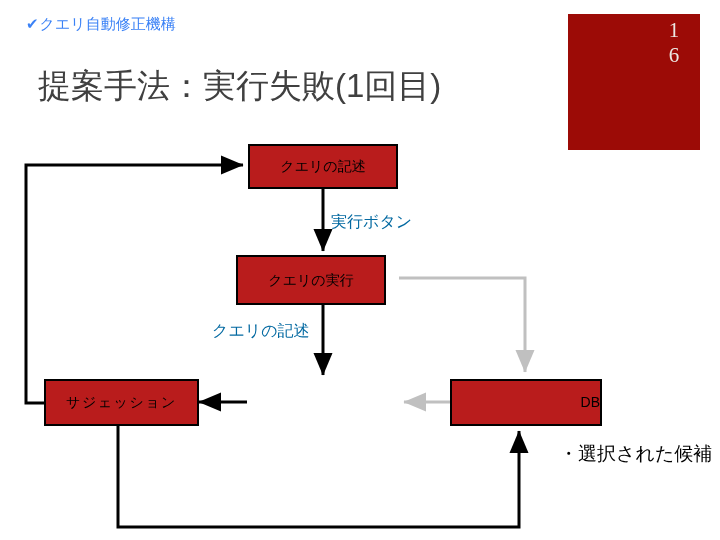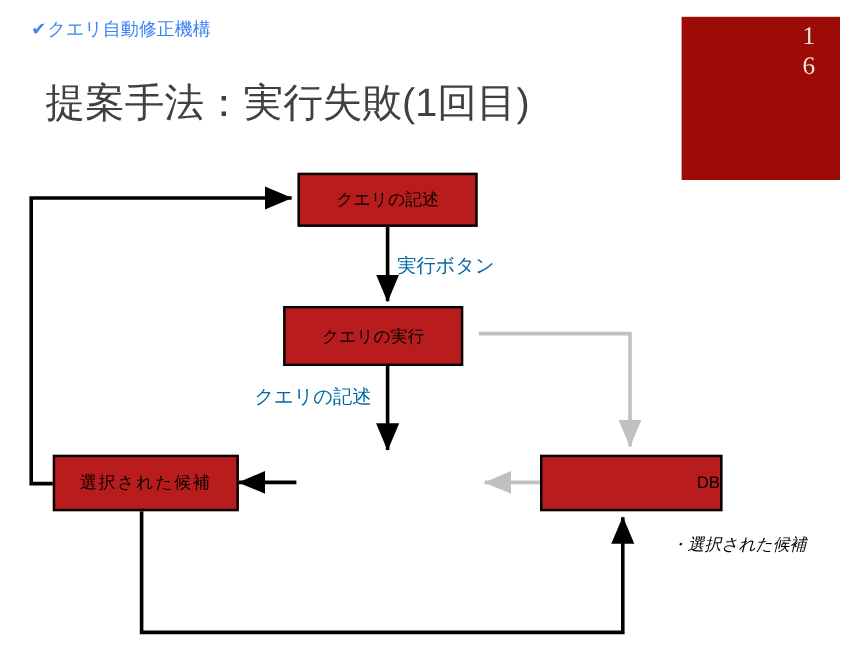--- a/index.html
+++ b/index.html
@@ -81,26 +81,25 @@
   
   .edge-label {
     position: absolute;
     font-size: 16px;
     color: #0369a1;
     white-space: nowrap;
     z-index: 5;
   }
   .side-note {
     position: absolute;
-    font-size: 14px;
+    font-size: 19px;
     color: #000000;
     white-space: nowrap;
     line-height: 21px;
     z-index: 5;
-    font-style: italic;
   }
 
   
   .conn {
     position: absolute;
     left: 0;
     top: 0;
     width: 720px;
     height: 540px;
     z-index: 2;
@@ -147,21 +146,21 @@
 
   <div class="node" style="left:248px; top:144px; width:150px; height:45px;">
     <span>クエリの記述</span>
   </div>
 
   <div class="node" style="left:236px; top:255px; width:150px; height:50px;">
     <span>クエリの実行</span>
   </div>
 
   <div class="node node-wide-letter" style="left:44px; top:379px; width:155px; height:47px;">
-    <span>選択された候補</span>
+    <span>サジェッション</span>
   </div>
 
 
   <div class="node" style="left:450px; top:379px; width:152px; height:47px;justify-content:flex-end;">
     <span>DB</span>
   </div>
 
   <div class="edge-label" style="left:331px; top:212px;">実行ボタン</div>
 
   <div class="edge-label" style="left:212px; top:321px;">クエリの記述</div>

